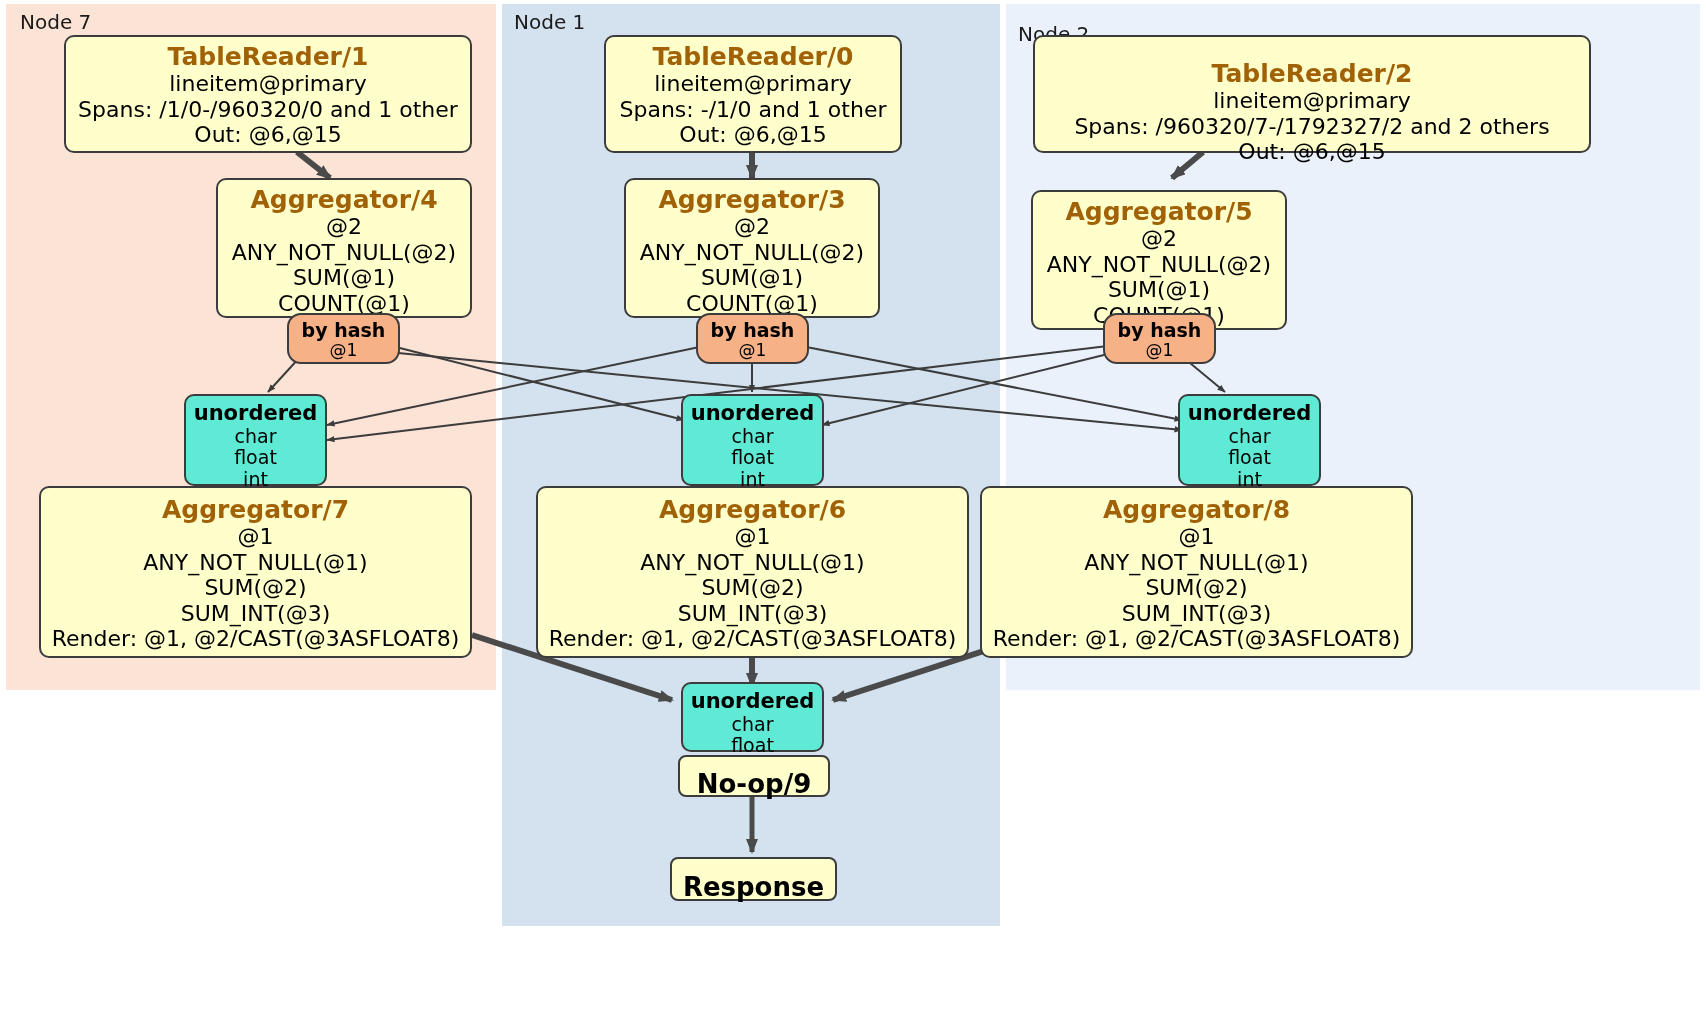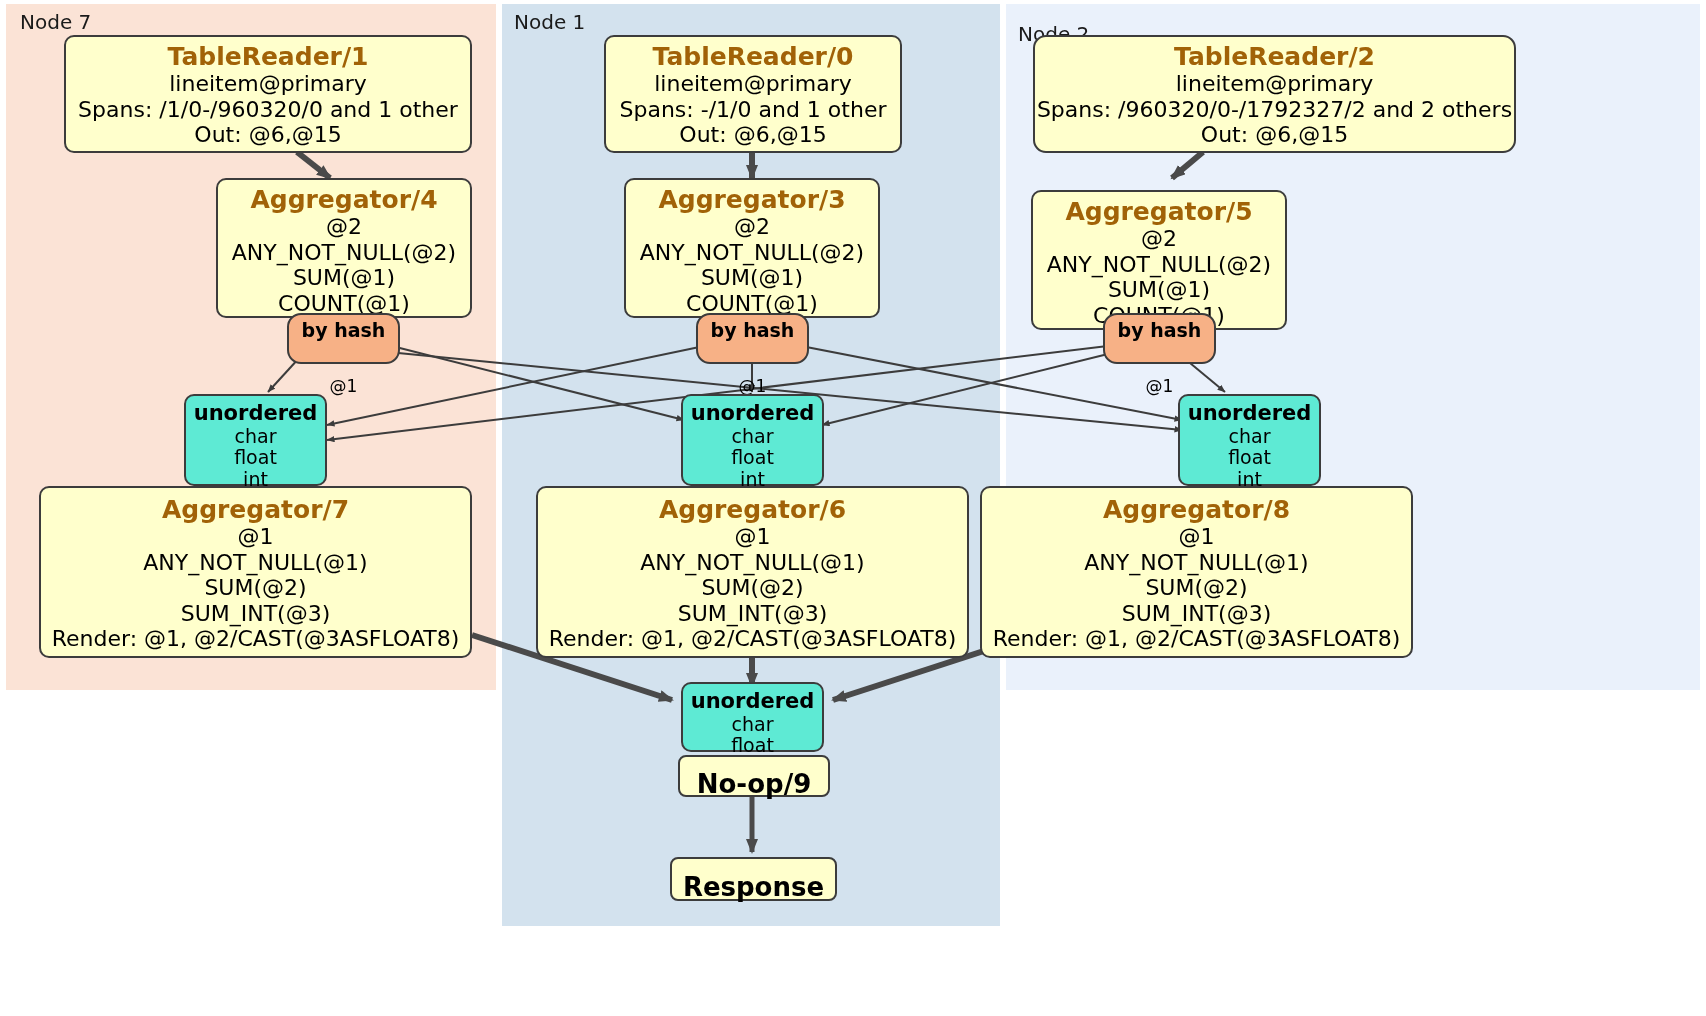--- a/index.html
+++ b/index.html
@@ -9,21 +9,21 @@
   .panel{position:absolute;box-sizing:border-box;}
   .panel-label{position:absolute;font-size:20px;color:#1a1a1a;line-height:1;}
 
   .node{position:absolute;box-sizing:border-box;display:flex;flex-direction:column;
         align-items:center;justify-content:flex-start;text-align:center;}
 
   .proc{background:#ffffcc;border:2px solid #3c3c3c;border-radius:10px;}
   .proc .title{font-weight:bold;font-size:25px;line-height:1.12;color:#a16207;}
   .proc .line{font-size:22px;line-height:1.16;color:#000;white-space:nowrap;}
 
-  .router{background:#f7b186;border:2px solid #3c3c3c;border-radius:14px;gap:36px;}
+  .router{background:#f7b186;border:2px solid #3c3c3c;border-radius:14px;}
   .router .title{font-weight:bold;font-size:19px;line-height:1.1;color:#000;}
   .router .line{font-size:17px;line-height:1.1;color:#000;}
 
   .sync{background:#5eead4;border:2px solid #3c3c3c;border-radius:10px;}
   .sync .title{font-weight:bold;font-size:21px;line-height:1.12;color:#000;}
   .sync .line{font-size:19px;line-height:1.15;color:#000;}
 
   .simple{background:#ffffcc;border:2px solid #3c3c3c;border-radius:8px;
           display:flex;align-items:center;justify-content:center;}
   .simple .title{font-weight:bold;font-size:26px;color:#000;line-height:1;margin-top:16px;}
@@ -86,24 +86,24 @@
     <div class="line">Out: @6,@15</div>
   </div>
 
   <div class="node proc" style="left:604px;top:35px;width:298px;height:118px;padding-top:6px;">
     <div class="title">TableReader/0</div>
     <div class="line">lineitem@primary</div>
     <div class="line">Spans: -/1/0 and 1 other</div>
     <div class="line">Out: @6,@15</div>
   </div>
 
-  <div class="node proc" style="left:1033px;top:35px;width:483px;height:118px;padding-top:6px;border-radius:13px;">
+  <div class="node proc" style="left:1033px;top:35px;width:558px;height:118px;padding-top:23px;">
     <div class="title">TableReader/2</div>
     <div class="line">lineitem@primary</div>
-    <div class="line">Spans: /960320/0-/1792327/2 and 2 others</div>
+    <div class="line">Spans: /960320/7-/1792327/2 and 2 others</div>
     <div class="line">Out: @6,@15</div>
   </div>
 
   <div class="node proc" style="left:216px;top:178px;width:256px;height:140px;padding-top:6px;">
     <div class="title">Aggregator/4</div>
     <div class="line">@2</div>
     <div class="line">ANY_NOT_NULL(@2)</div>
     <div class="line">SUM(@1)</div>
     <div class="line">COUNT(@1)</div>
   </div>

